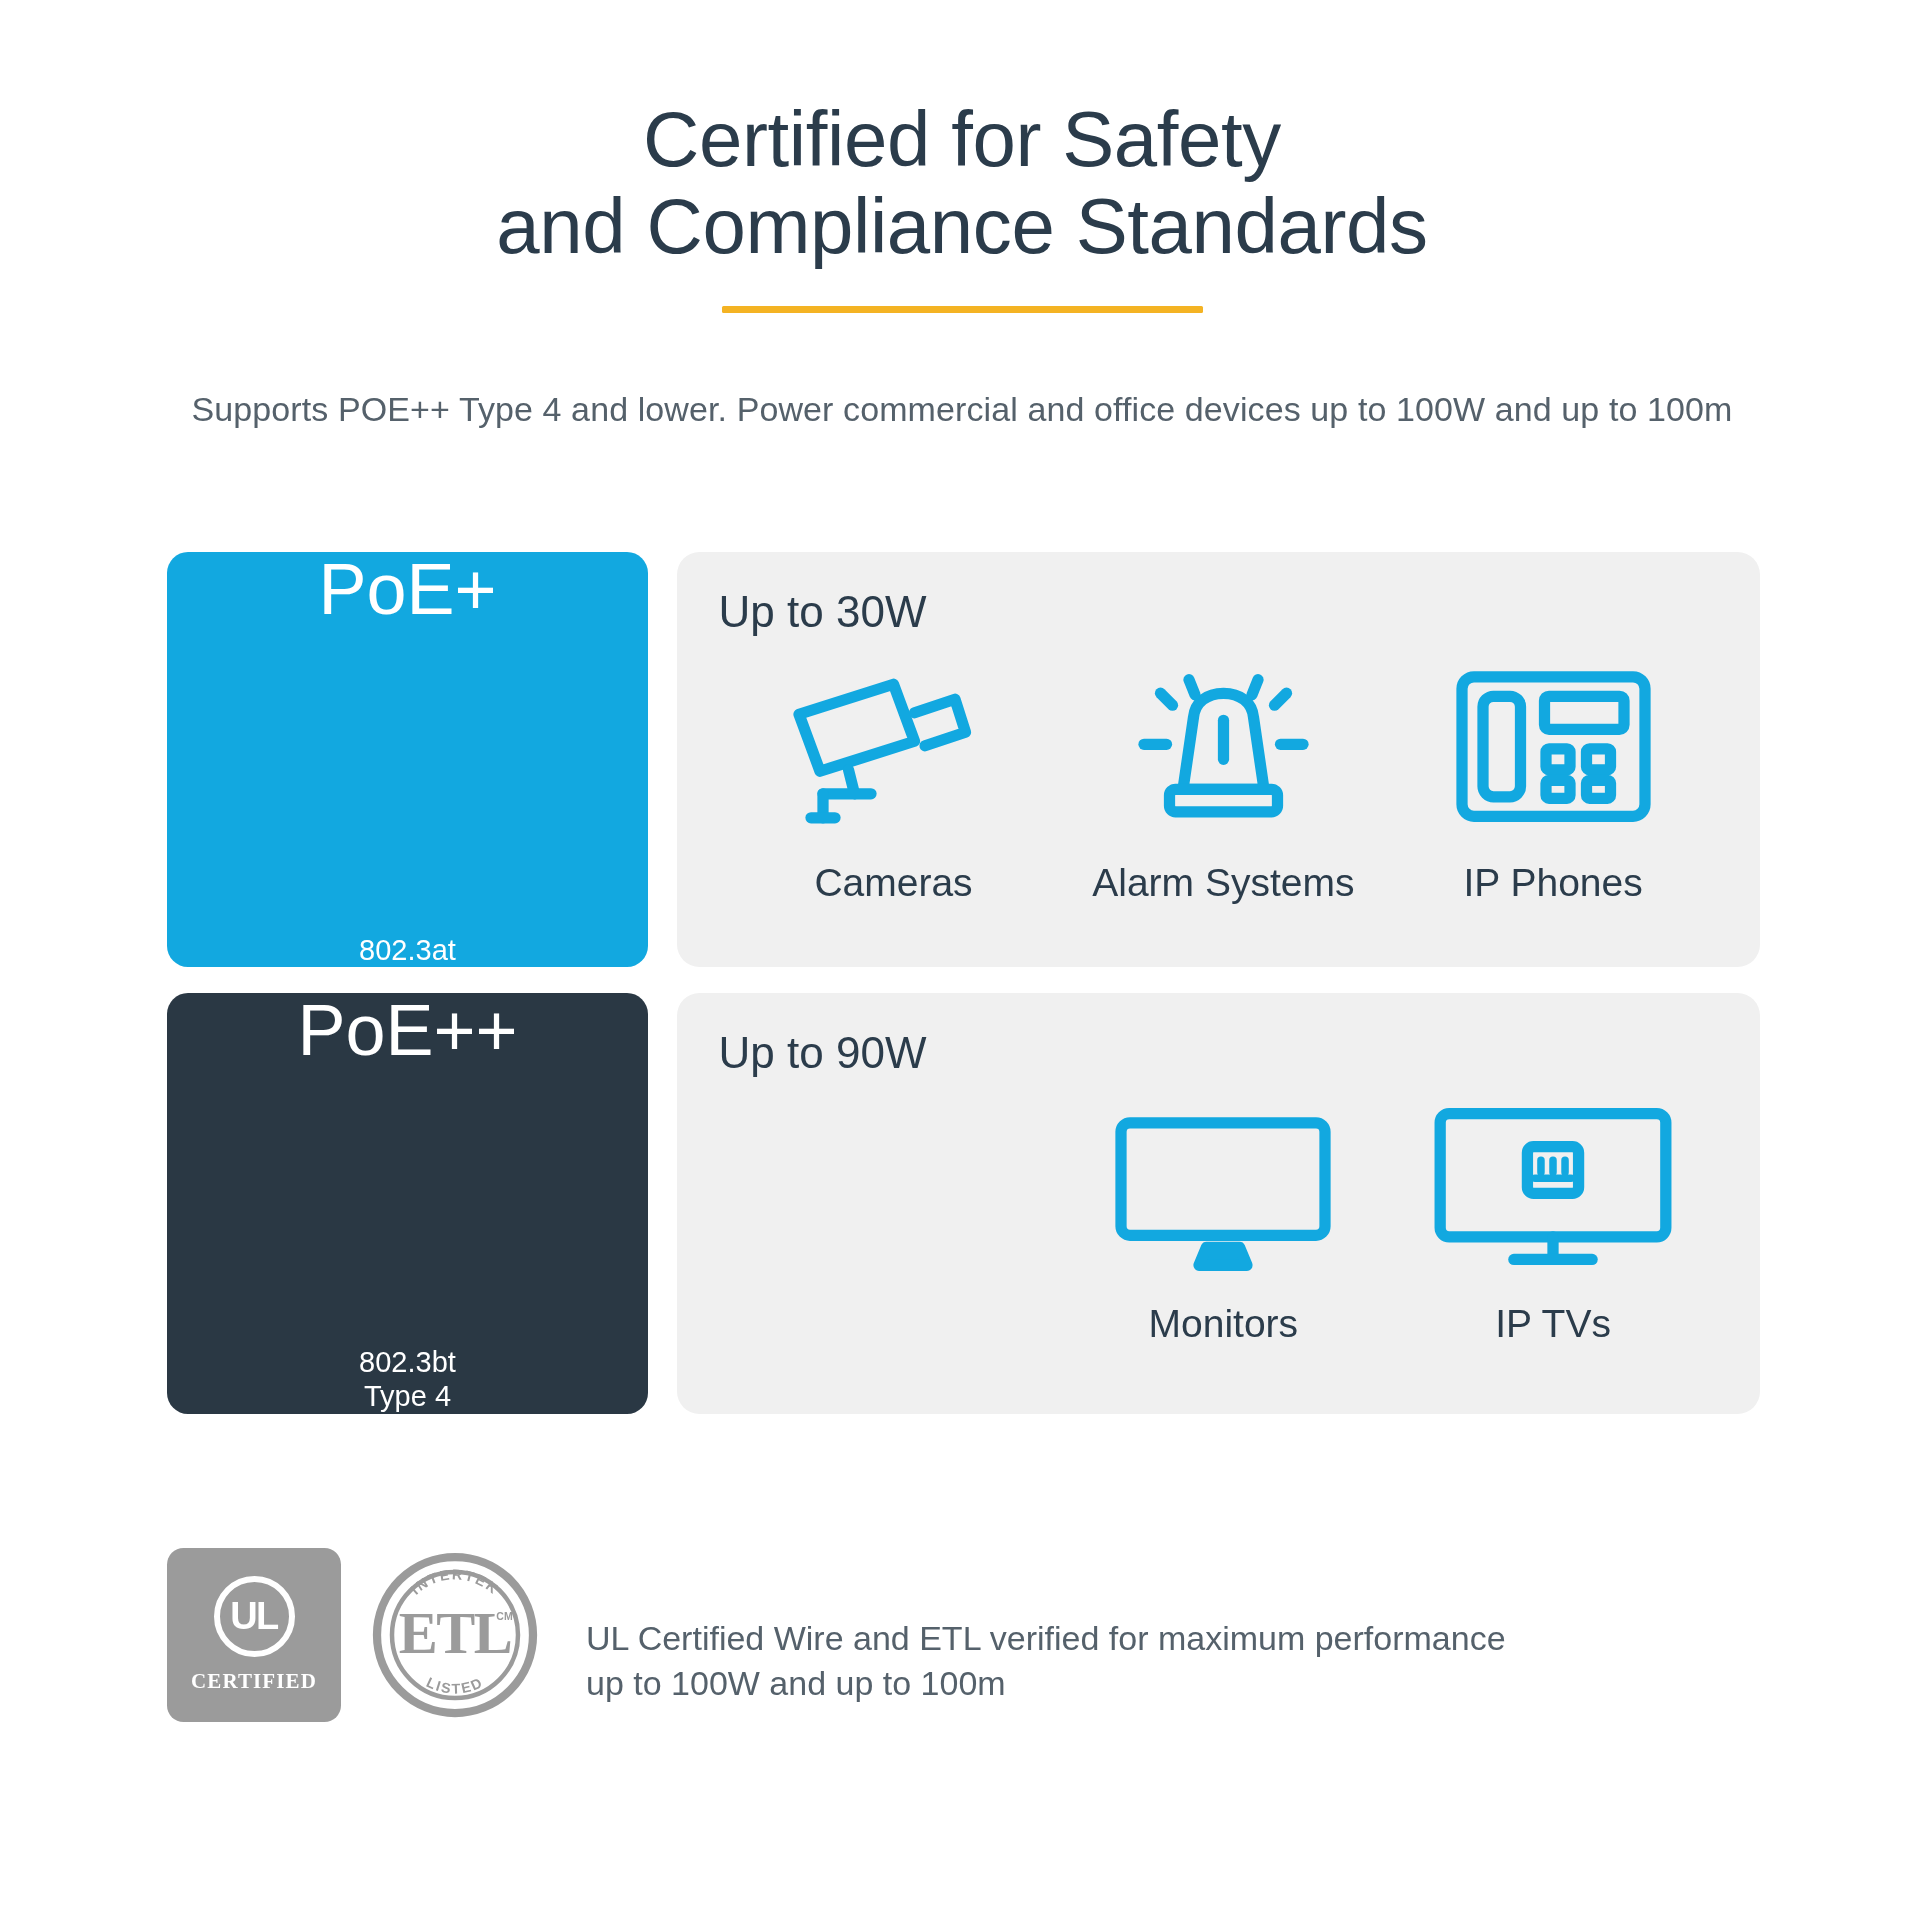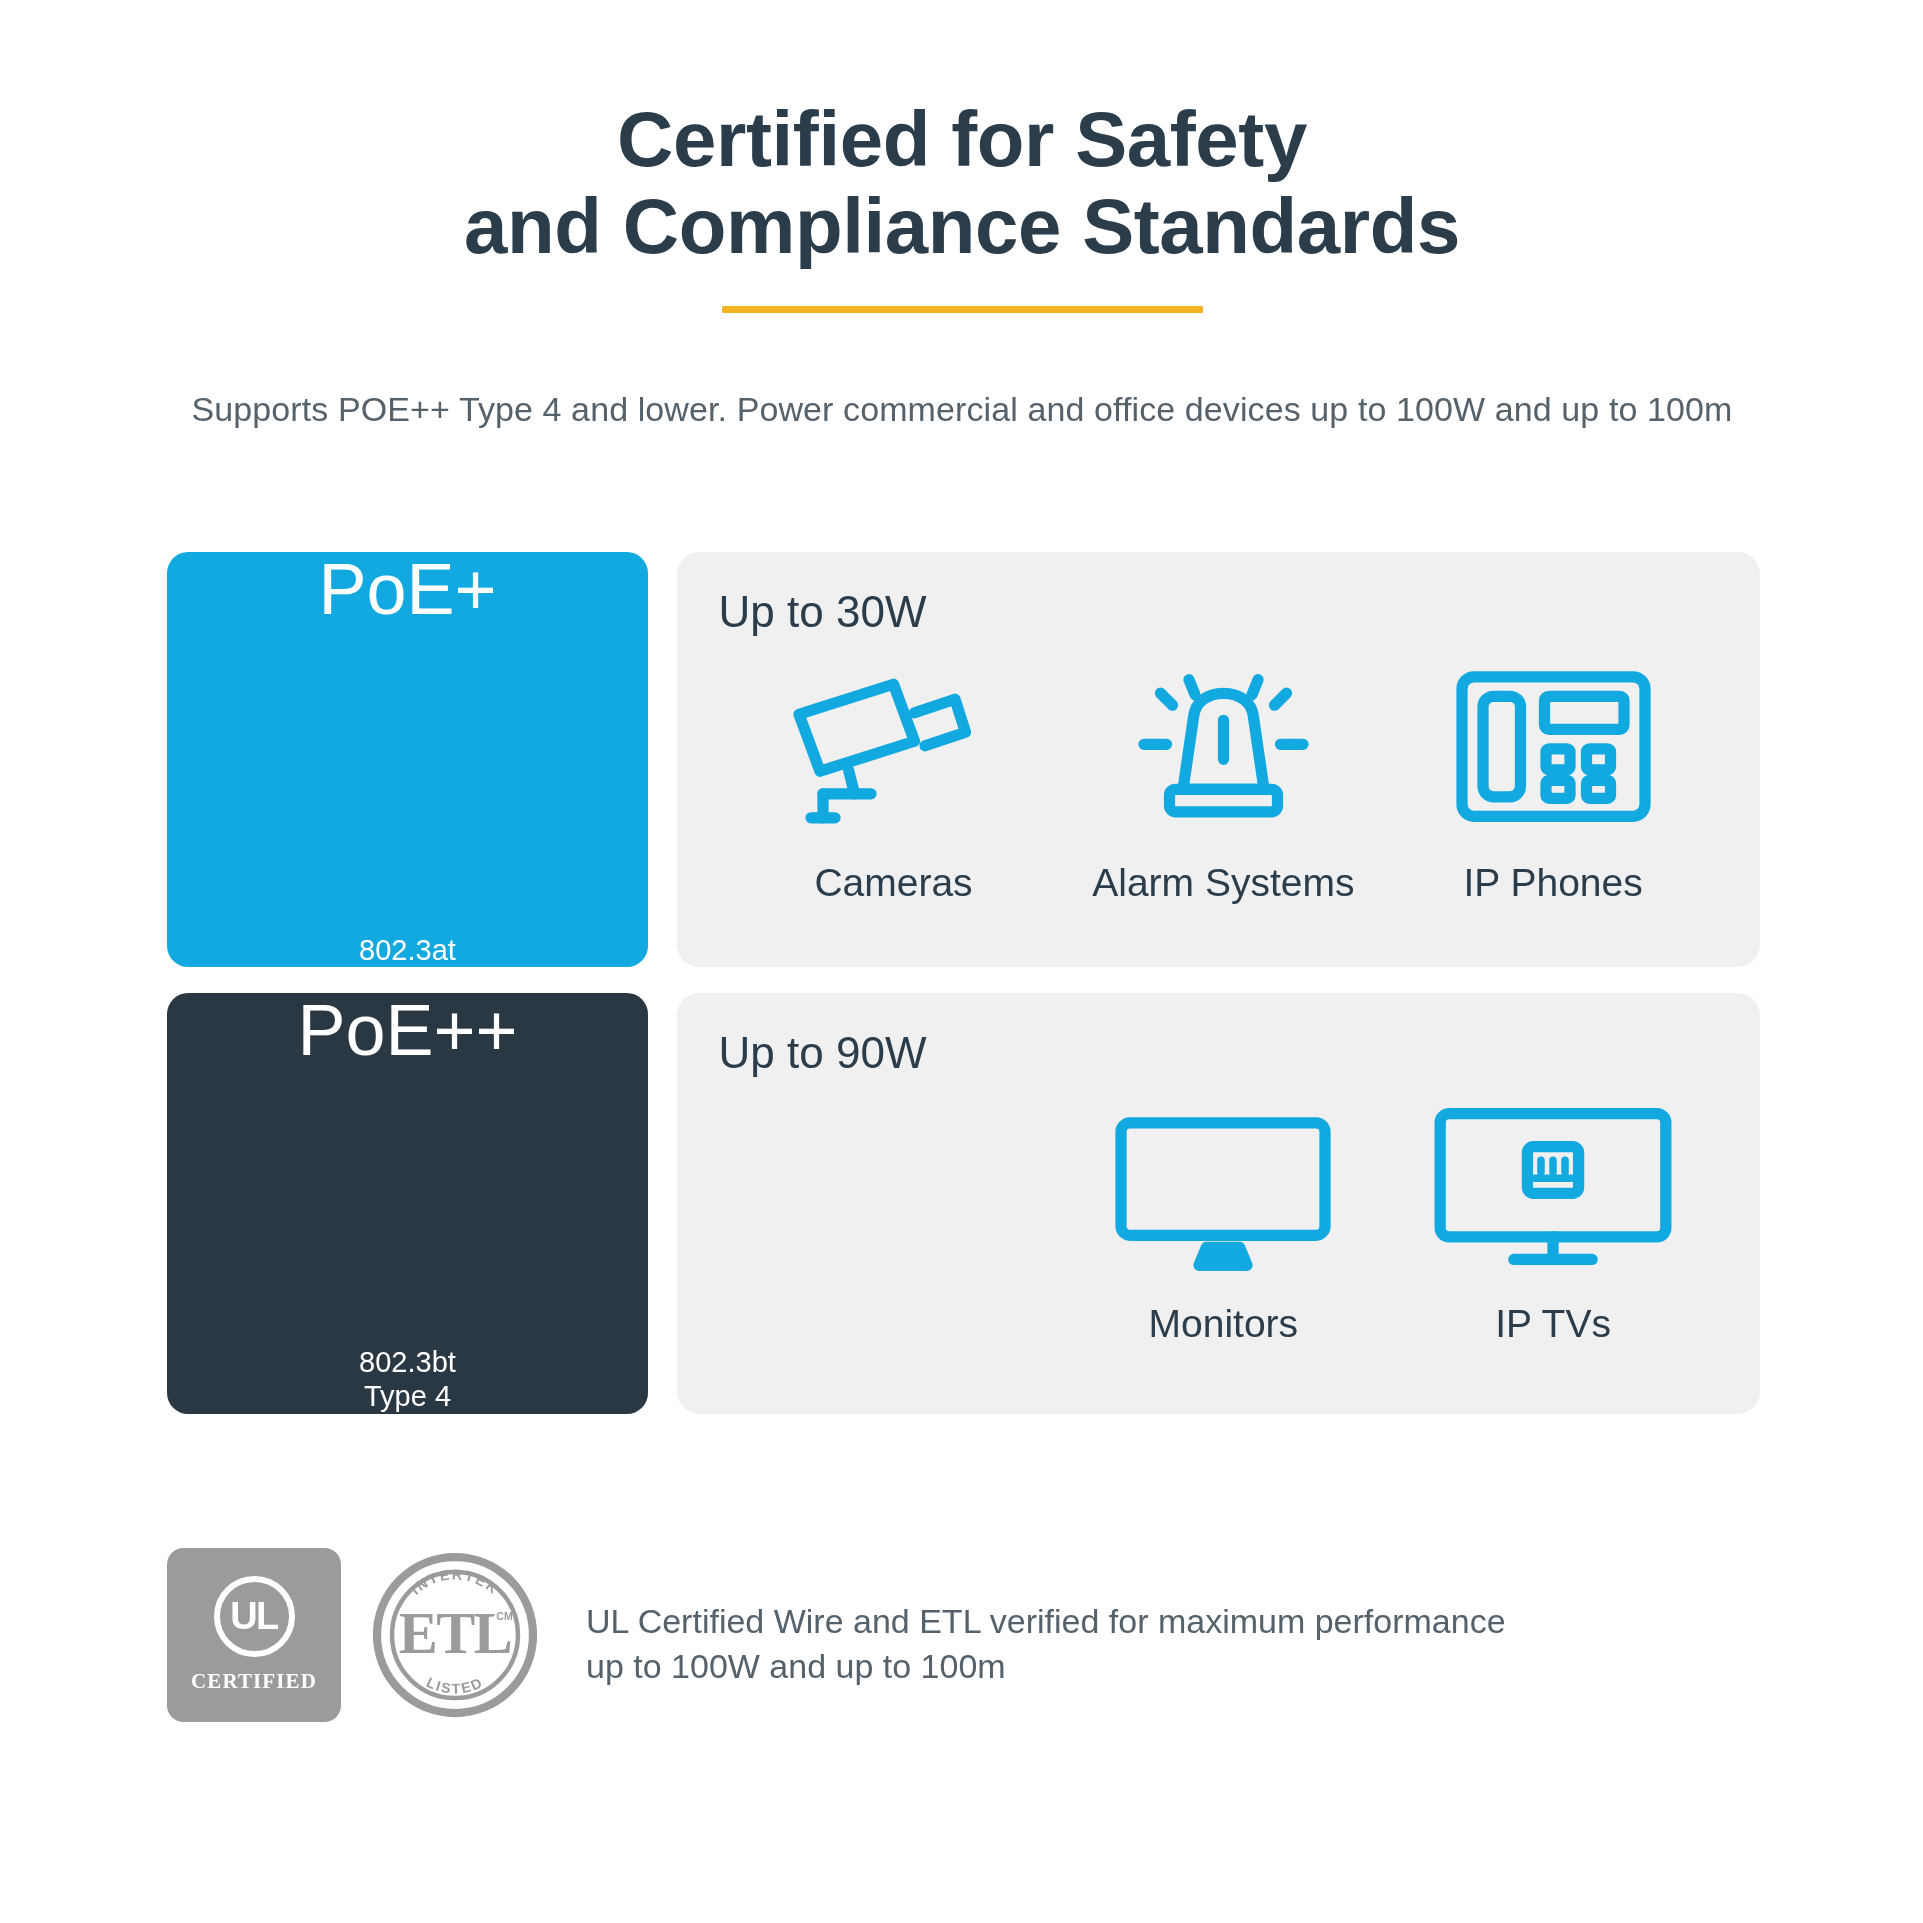--- a/index.html
+++ b/index.html
@@ -22,21 +22,21 @@
   }
 
   
   .header {
     padding-top: 96px;
     text-align: center;
   }
   .title-line {
     font-size: 78px;
     line-height: 1.12;
-    font-weight: 700;
+    font-weight: 400;
     color: #2b3c4b;
     letter-spacing: -0.4px;
   }
   .title-underline {
     width: 481px;
     height: 6.8px;
     background: #f4b323;
     margin: 35px auto 0 auto;
     border-radius: 1.5px;
   }
@@ -131,21 +131,21 @@
     margin-top: 13.5px;
     white-space: nowrap;
   }
 
   
   .footer {
     position: absolute;
     left: 167px;
     top: 1548px;
     display: flex;
-    align-items: flex-start;
+    align-items: center;
   }
   .ul-mark {
     width: 174px;
     height: 174px;
     background: #9b9b9b;
     border-radius: 16.5px;
     display: flex;
     flex-direction: column;
     align-items: center;
     justify-content: center;

